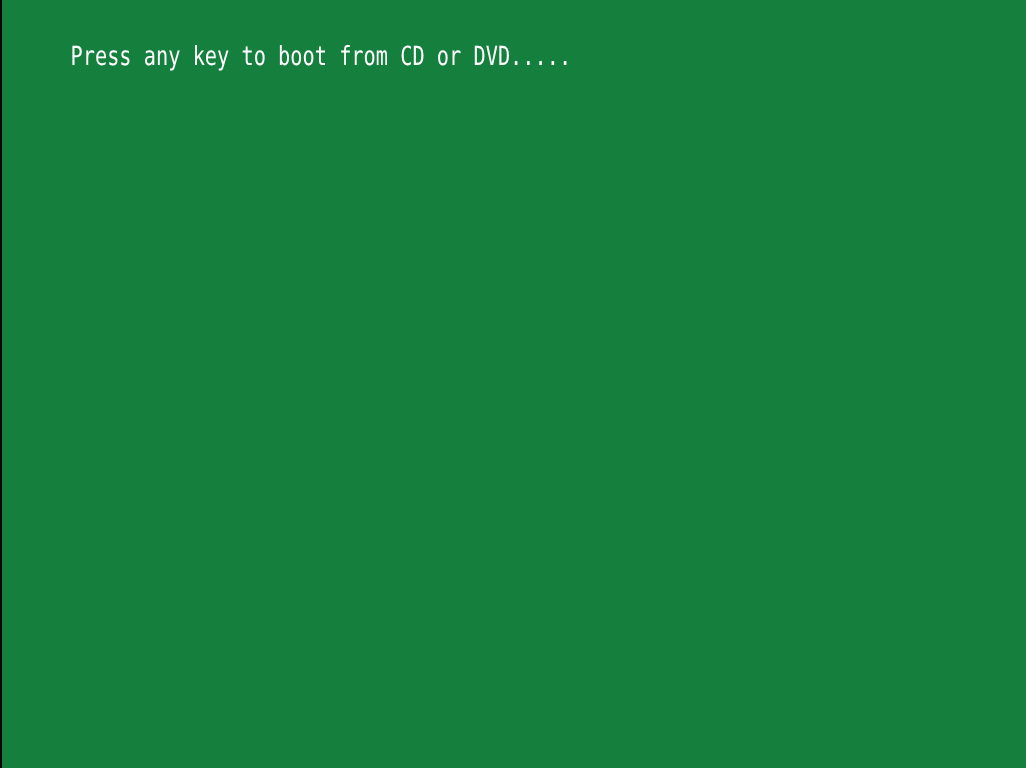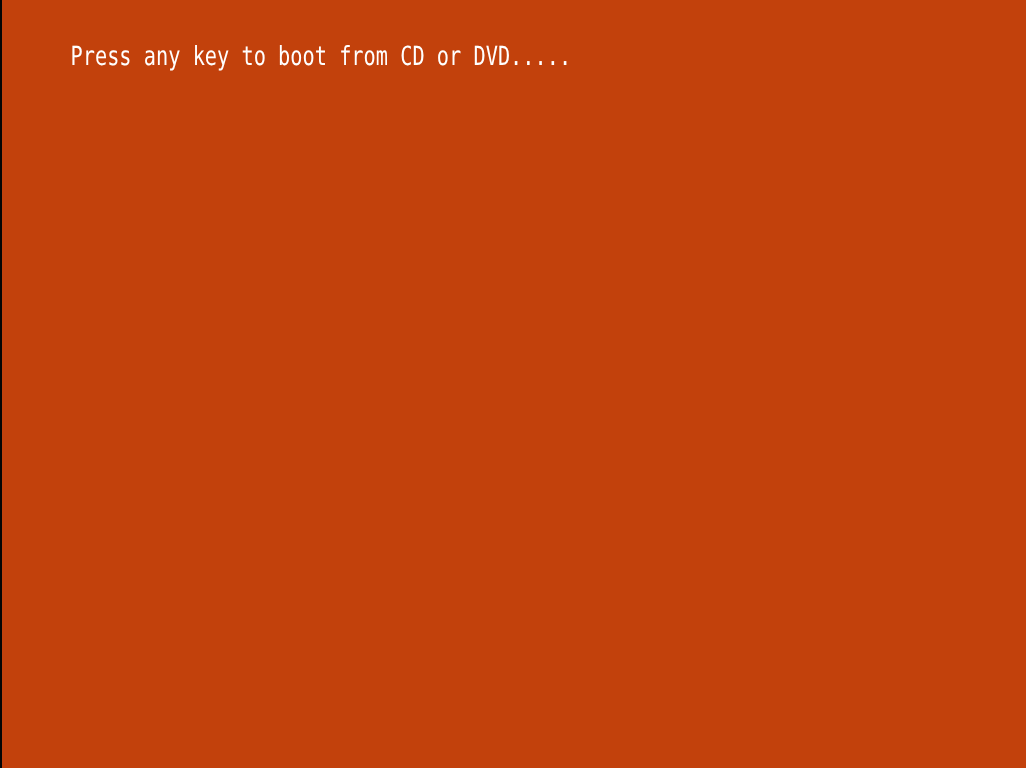--- a/index.html
+++ b/index.html
@@ -11,21 +11,21 @@
   body {
     width: 1026px;
     height: 768px;
     overflow: hidden;
   }
 
   #boot-screen {
     position: relative;
     width: 1026px;
     height: 768px;
-    background: #c2410c;
+    background: #15803d;
     font-family: "DejaVu Sans Mono", "Liberation Mono", monospace;
     -webkit-font-smoothing: none;
     font-smooth: never;
   }
 
   
   #left-edge-artifact {
     position: absolute;
     left: 0;
     top: 0;

